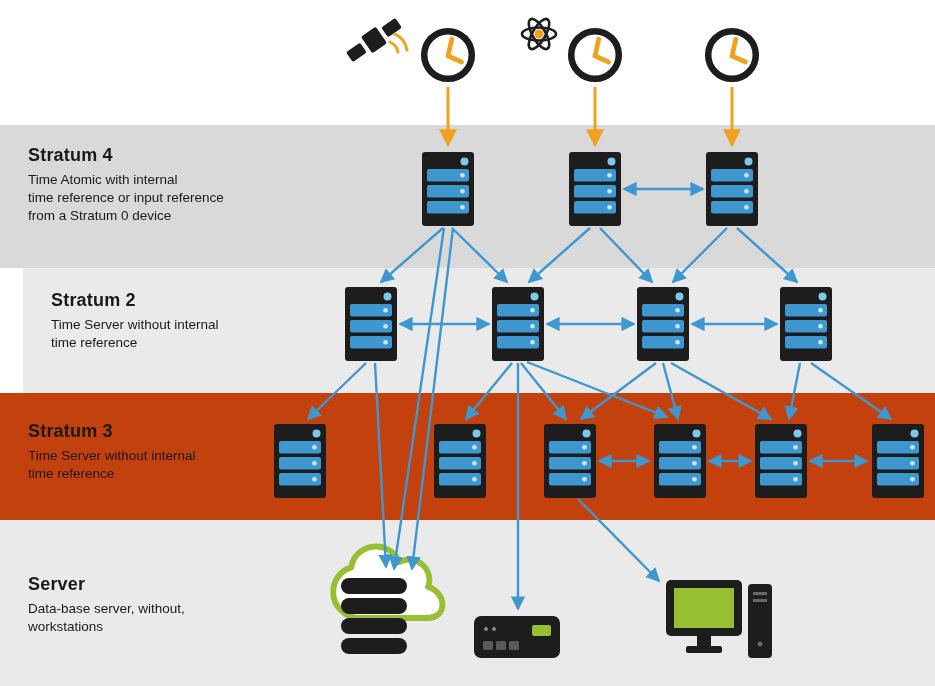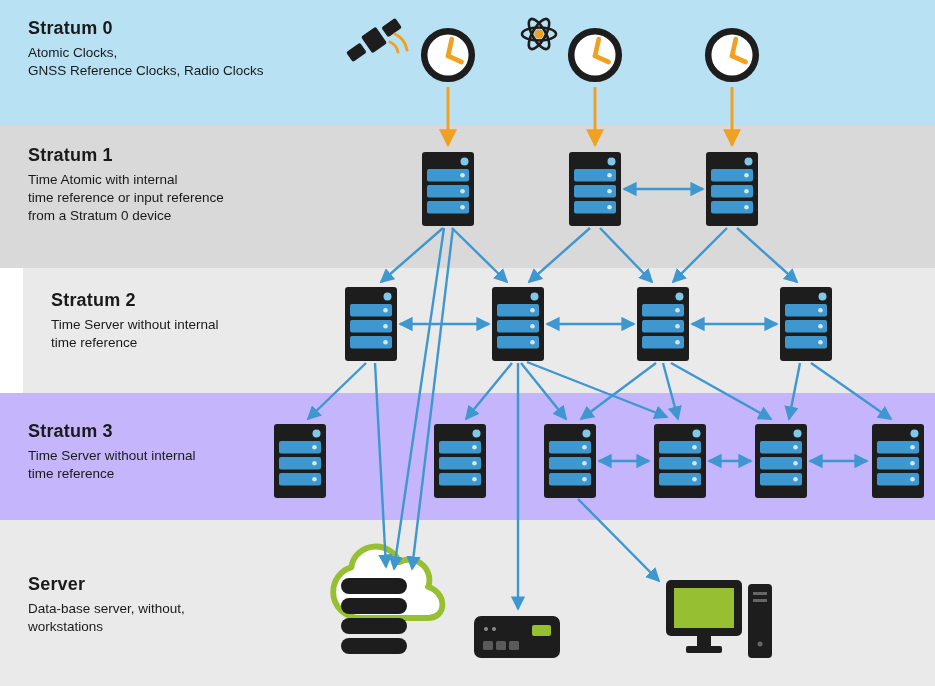--- a/index.html
+++ b/index.html
@@ -3,46 +3,39 @@
 <meta charset="utf-8">
 <style>
   * { margin:0; padding:0; box-sizing:border-box; }
   html,body { background:#ffffff; }
   body { font-family:"Liberation Sans", sans-serif; color:#1a1a1a; }
   #stage { position:relative; width:935px; height:686px; overflow:hidden; background:#ffffff; }
   .band { position:absolute; left:0; width:100%; }
   .band-s0 { background:#b8e1f3; }
   .band-s1 { background:#d9d9d9; }
   .band-s2 { background:#eaeaea;margin-left:23px; }
-  .band-s3 { background:#c4b5fd;text-decoration:underline; }
+  .band-s3 { background:#c2410c;text-decoration:underline; }
   .band-cl { background:#eaeaea; }
   .label { position:absolute; left:28px; width:310px; }
   .label h2 { font-size:18px; font-weight:bold; margin-bottom:5px; letter-spacing:0.2px; }
   .label p  { font-size:13.5px; line-height:1.34; }
   #overlay { position:absolute; top:0; left:0; pointer-events:none; }
   .al { stroke:#3f97d0; stroke-width:2.4; marker-end:url(#mB); }
   .ad { stroke:#3f97d0; stroke-width:2.4; marker-end:url(#mB); marker-start:url(#mB); }
   .ao { stroke:#f0a122; stroke-width:3;   marker-end:url(#mO); }
 </style>
 </head>
 <body>
 
 <div id="stage">
 
-  <div class="band band-s0" style="top:0;height:125px">
-    <div class="label" style="top:18px">
-      <h2>Stratum 0</h2>
-      <p>Atomic Clocks,</p>
-      <p>GNSS Reference Clocks, Radio Clocks</p>
-    </div>
-  </div>
 
   <div class="band band-s1" style="top:125px;height:143px">
     <div class="label" style="top:20px">
-      <h2>Stratum 1</h2>
+      <h2>Stratum 4</h2>
       <p>Time Atomic with internal</p>
       <p>time reference or input reference</p>
       <p>from a Stratum 0 device</p>
     </div>
   </div>
 
   <div class="band band-s2" style="top:268px;height:125px">
     <div class="label" style="top:22px">
       <h2>Stratum 2</h2>
       <p>Time Server without internal</p>

